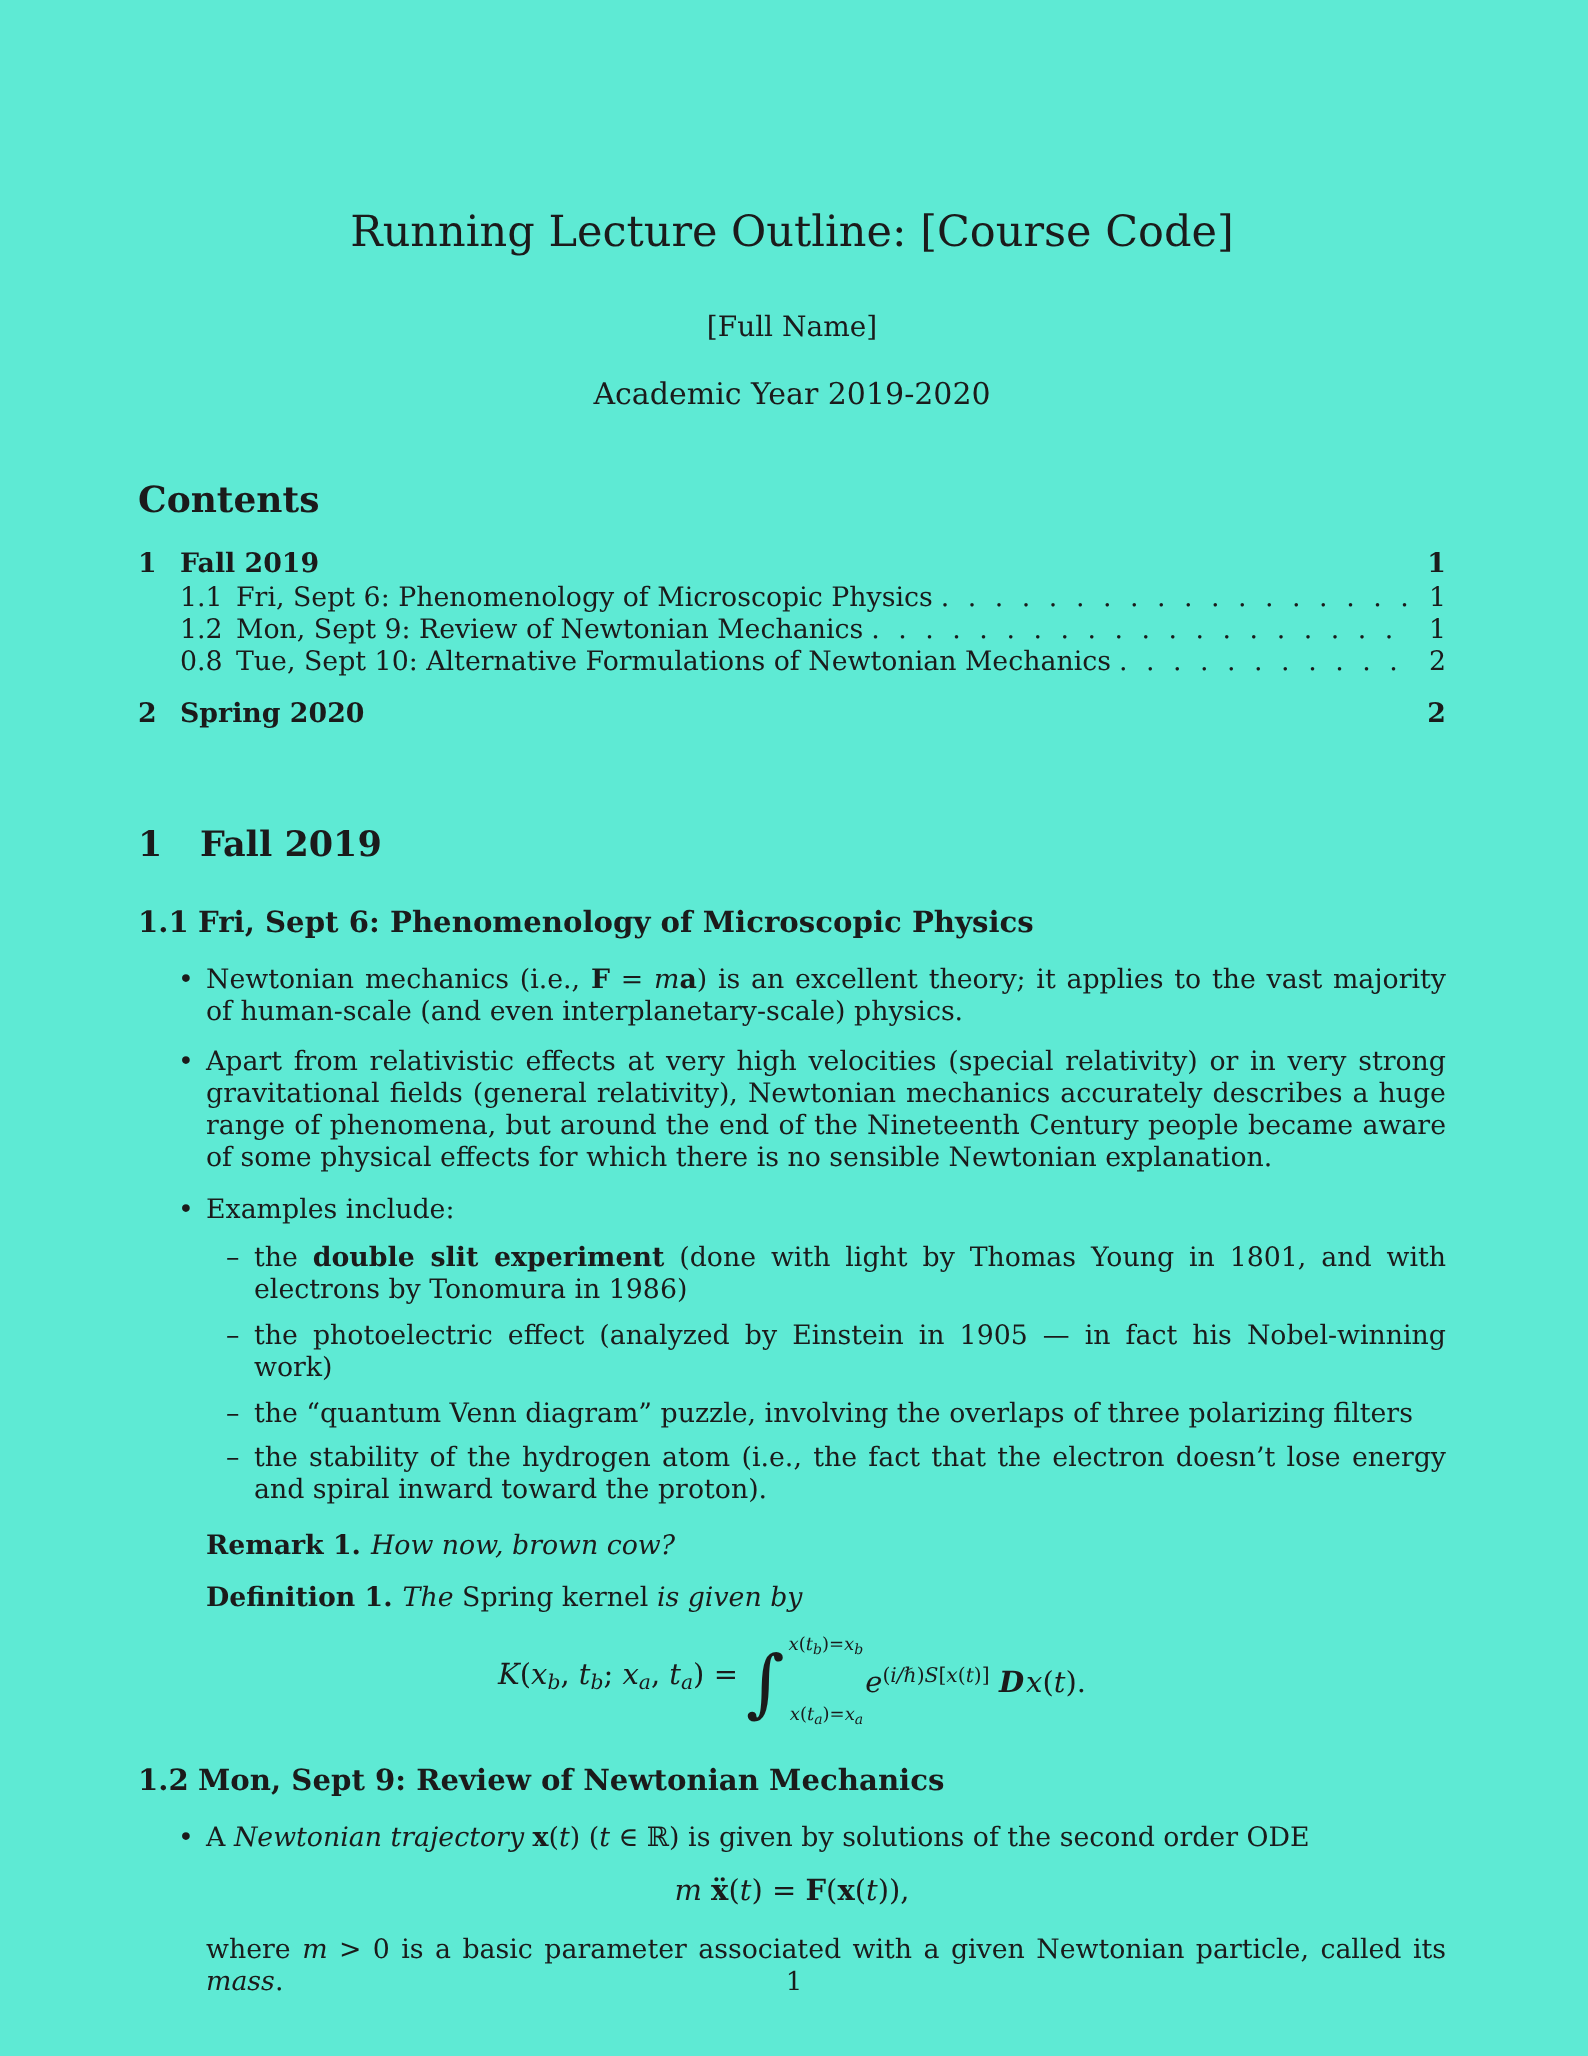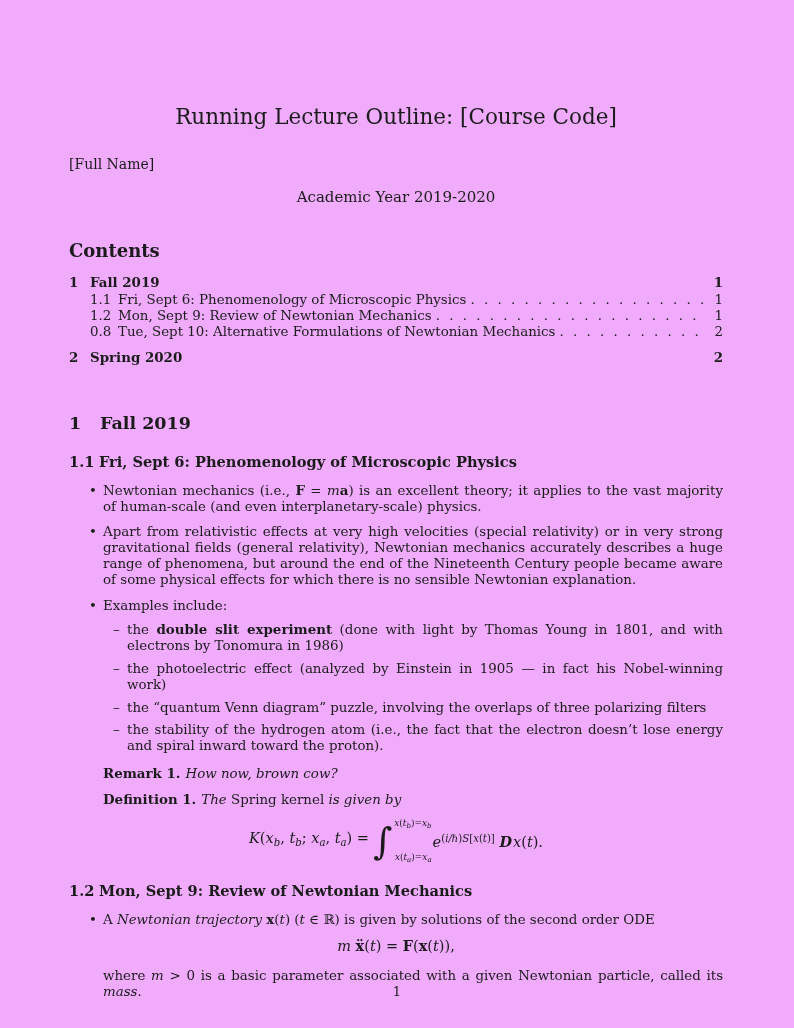--- a/index.html
+++ b/index.html
@@ -1,31 +1,31 @@
 <!DOCTYPE html>
 <html><head>
 <meta charset="utf-8">
 <style>
   html,body{margin:0;padding:0;background:#e8e8e8;}
   .page{
     position:relative;
     width:794px;height:1028px;
     margin:0 auto;
-    background:#f0abfc;
+    background:#5eead4;
     color:#1b1b1b;
     font-family:"DejaVu Serif", serif;
     font-size:13.4px;
     line-height:15.8px;
     box-sizing:border-box;
     padding:104px 71px 0 69px;
     overflow:hidden;
   }
   
   .doc-title{font-size:21.5px;line-height:26px;text-align:center;font-weight:normal;margin:0 0 27px 0;}
-  .doc-author{font-size:14px;margin:0 0 17px 0;}
+  .doc-author{font-size:14px;text-align:center;margin:0 0 17px 0;}
   .doc-date{font-size:15px;text-align:center;margin:0 0 37px 0;}
   
   .contents-heading{font-size:18px;font-weight:bold;margin:0 0 17px 0;}
   .toc{margin-bottom:0;}
   .toc-row{display:flex;align-items:baseline;}
   .toc-row.lvl1{font-weight:bold;margin-top:10px;}
   .toc-row.lvl1:first-child{margin-top:0;}
   .toc-row.lvl2{margin-top:0.5px;}
   .toc-num1{width:21px;flex:none;}
   .toc-ind{width:21px;flex:none;}

